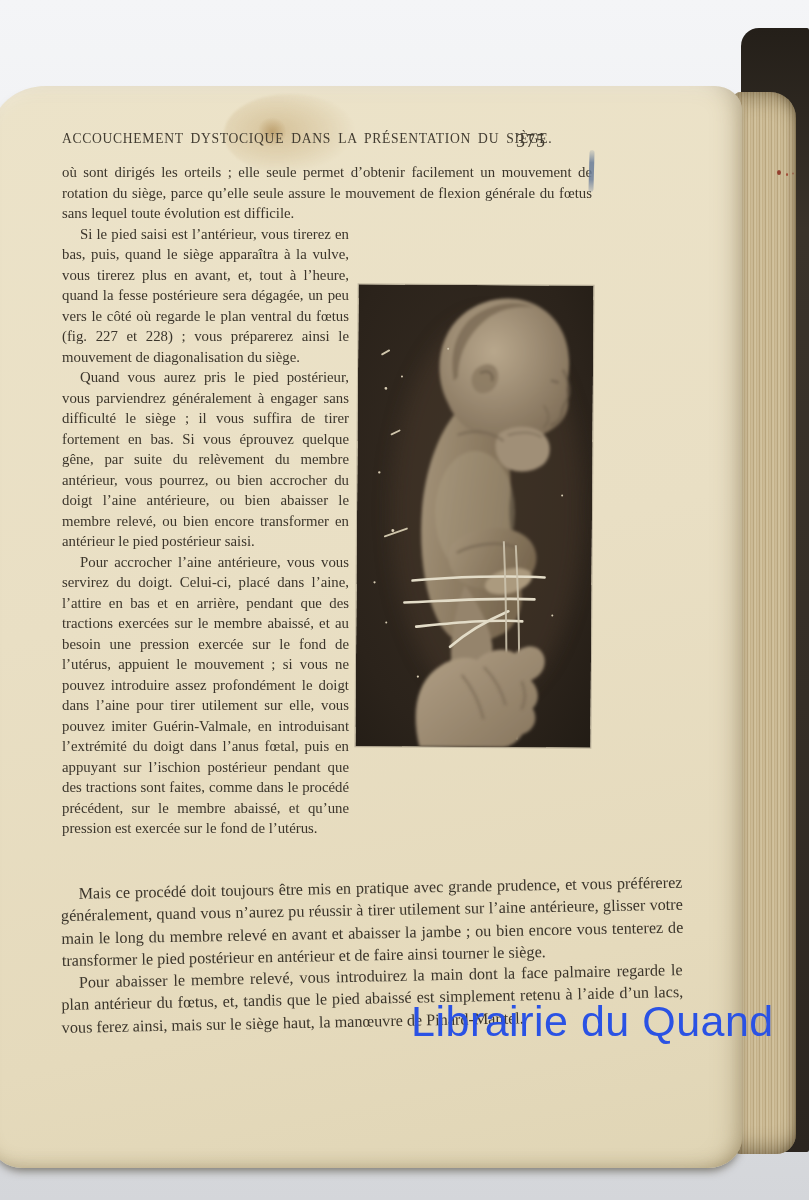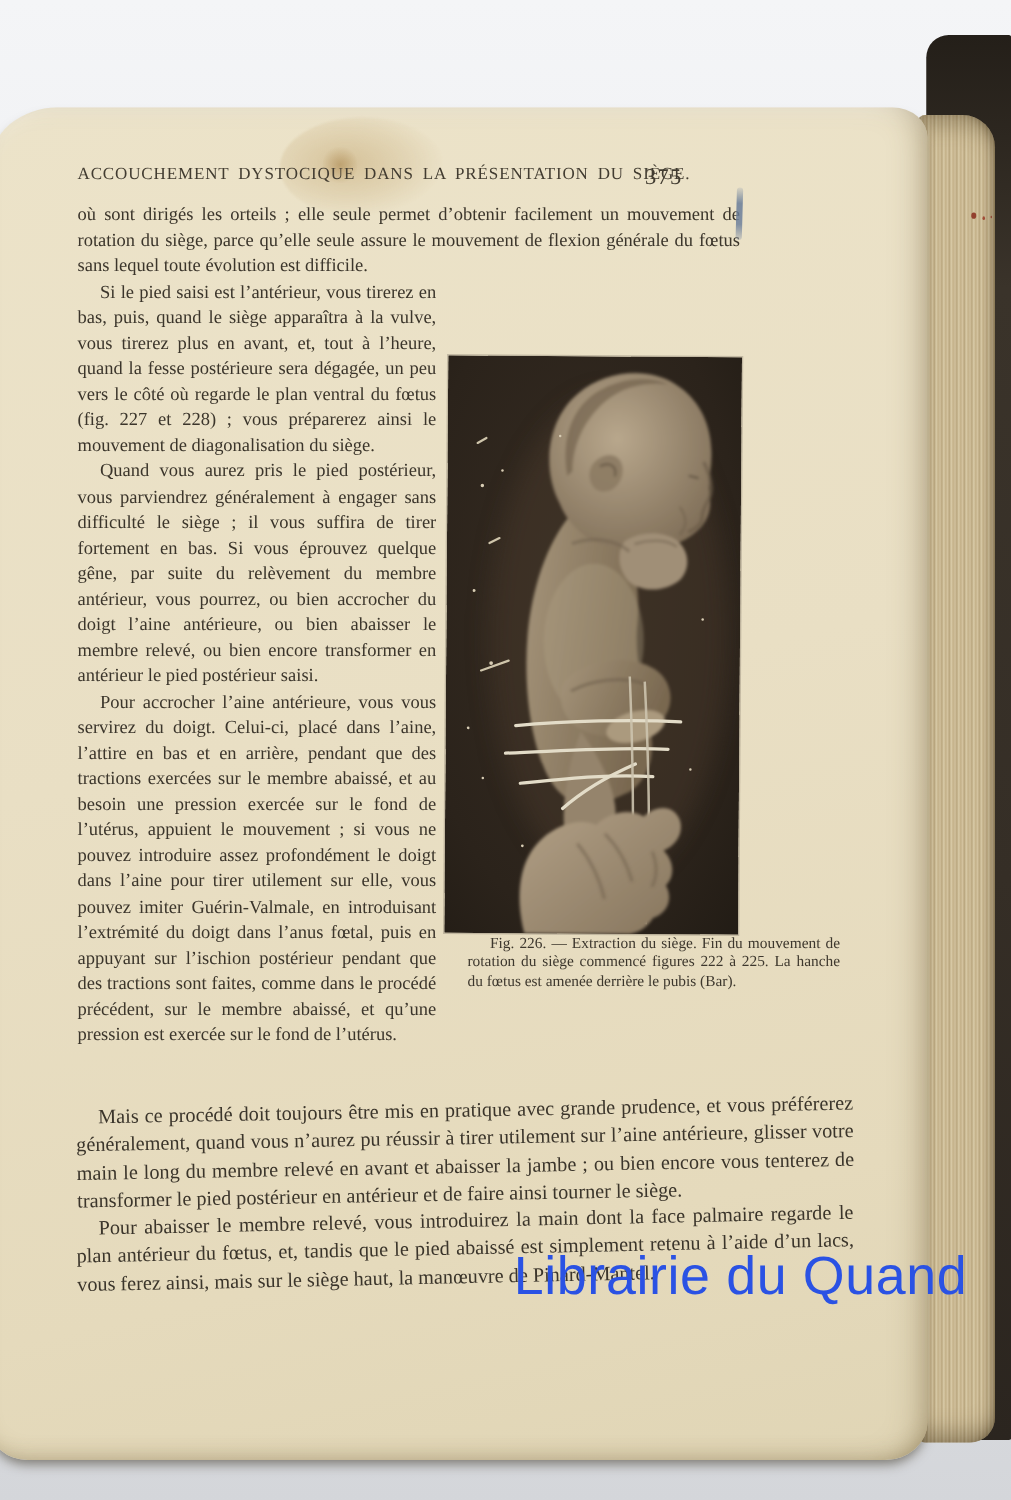--- a/index.html
+++ b/index.html
@@ -186,21 +186,20 @@
             <circle cx="62" cy="392" r="1.1"></circle>
           <circle cx="196" cy="330" r="1"></circle>
             <circle cx="90" cy="64" r="1"></circle>
         </g>
         <g stroke="#cfc5ab" stroke-width="1.8" stroke-linecap="round">
           <path d="M28,252 L50,244"></path>
             <path d="M34,150 L42,146"></path>
             <path d="M24,70 L31,66"></path>
         </g>
       </svg>
-      <p class="fig-caption">Fig. 226. — Extraction du siège. Fin du mouvement de rotation du siège commencé figures 222 à 225. La hanche du fœtus est amenée derrière le pubis (Bar).</p>
     </div>
 
     <p>Si le pied saisi est l’antérieur, vous tirerez en bas, puis, quand le siège apparaîtra à la vulve, vous tirerez plus en avant, et, tout à l’heure, quand la fesse postérieure sera dégagée, un peu vers le côté où regarde le plan ventral du fœtus (fig. 227 et 228) ; vous préparerez ainsi le mouvement de diagonalisation du siège.</p>
     <p>Quand vous aurez pris le pied postérieur, vous parviendrez généralement à engager sans difficulté le siège ; il vous suffira de tirer fortement en bas. Si vous éprouvez quelque gêne, par suite du relèvement du membre antérieur, vous pourrez, ou bien accrocher du doigt l’aine antérieure, ou bien abaisser le membre relevé, ou bien encore transformer en antérieur le pied postérieur saisi.</p>
     <p>Pour accrocher l’aine antérieure, vous vous servirez du doigt. Celui-ci, placé dans l’aine, l’attire en bas et en arrière, pendant que des tractions exercées sur le membre abaissé, et au besoin une pression exercée sur le fond de l’utérus, appuient le mouvement ; si vous ne pouvez introduire assez profondément le doigt dans l’aine pour tirer utilement sur elle, vous pouvez imiter Guérin-Valmale, en introduisant l’extrémité du doigt dans l’anus fœtal, puis en appuyant sur l’ischion postérieur pendant que des tractions sont faites, comme dans le procédé précédent, sur le membre abaissé, et qu’une pression est exercée sur le fond de l’utérus.</p>
     <p class="p-bottom p5">Mais ce procédé doit toujours être mis en pratique avec grande prudence, et vous préférerez généralement, quand vous n’aurez pu réussir à tirer utilement sur l’aine antérieure, glisser votre main le long du membre relevé en avant et abaisser la jambe ; ou bien encore vous tenterez de transformer le pied postérieur en antérieur et de faire ainsi tourner le siège.</p>
     <p class="p-bottom p6">Pour abaisser le membre relevé, vous introduirez la main dont la face palmaire regarde le plan antérieur du fœtus, et, tandis que le pied abaissé est simplement retenu à l’aide d’un lacs, vous ferez ainsi, mais sur le siège haut, la manœuvre de Pinard-Mantel.</p>
   </div>
 
   <div class="pen-mark"></div>

